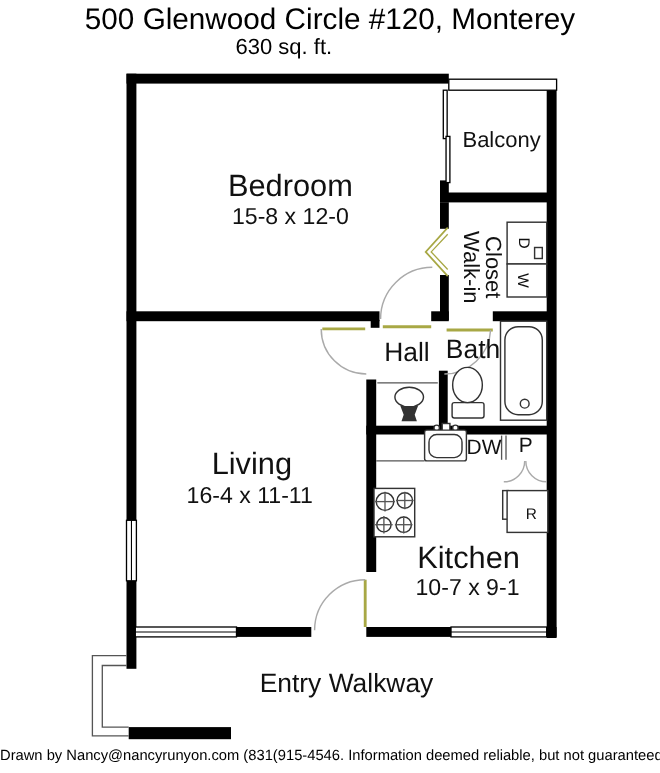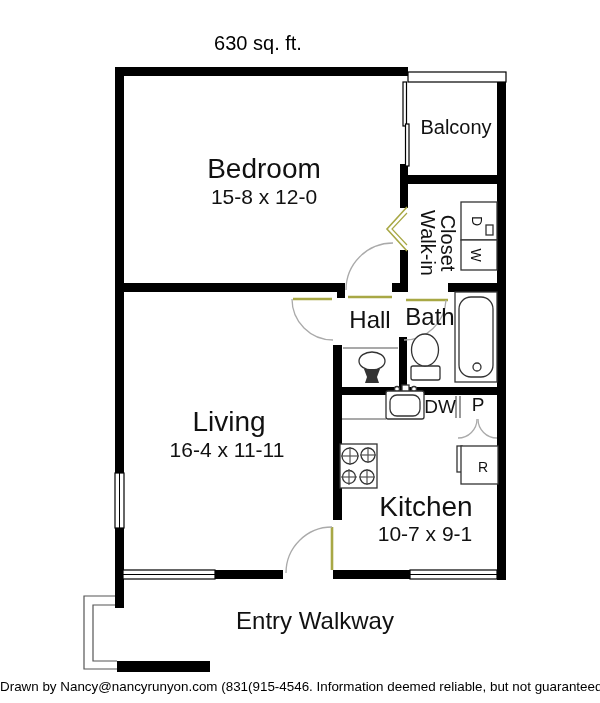--- a/index.html
+++ b/index.html
@@ -34,20 +34,21 @@
   .mid{font-size:24px;}
   .small{font-size:20px;}
   .appl{font-size:14px;}
   .applbig{font-size:19px;}
 </style>
 </head>
 <body>
 
 <div class="page">
 
+  <div class="title">500 Glenwood Circle #120, Monterey</div>
   <div class="subtitle">630 sq. ft.</div>
 
   <svg class="plan" width="600" height="703" viewBox="0 0 600 703">
 
     <g>
       <rect class="w" x="115" y="67" width="293" height="9"></rect>
       <rect class="w" x="115" y="67" width="9" height="406"></rect>
       <rect class="w" x="115" y="528" width="9" height="80"></rect>
       <rect class="w" x="497" y="80" width="9" height="500"></rect>
       <rect class="w" x="215" y="570" width="68" height="9"></rect>

